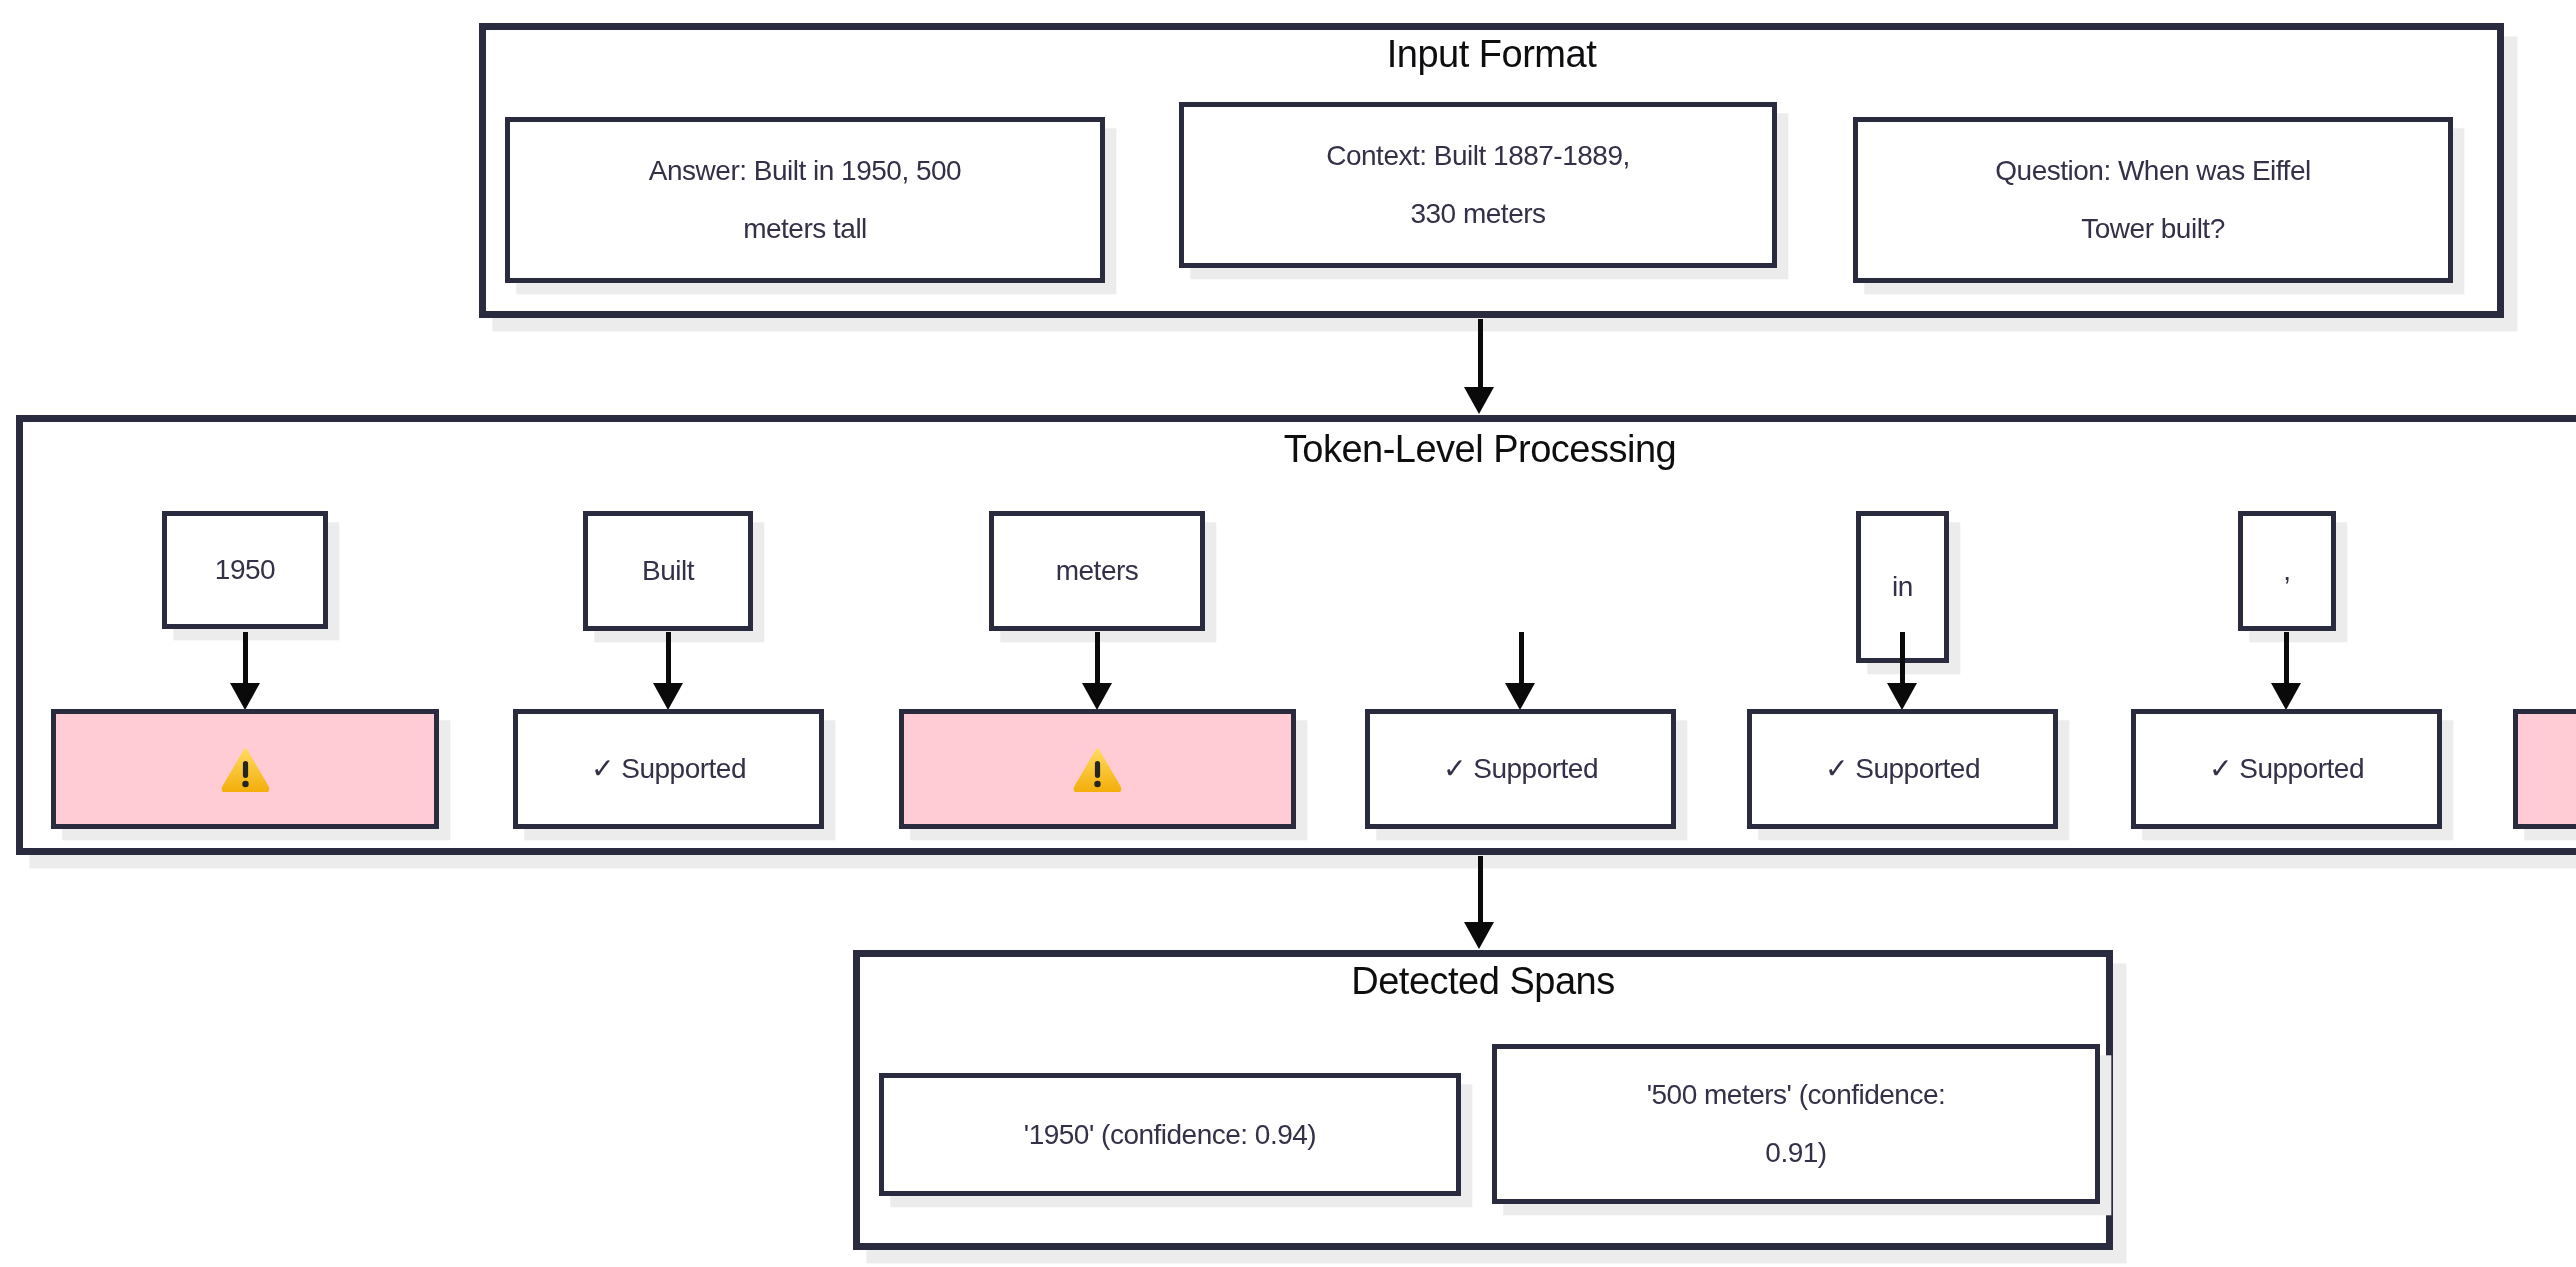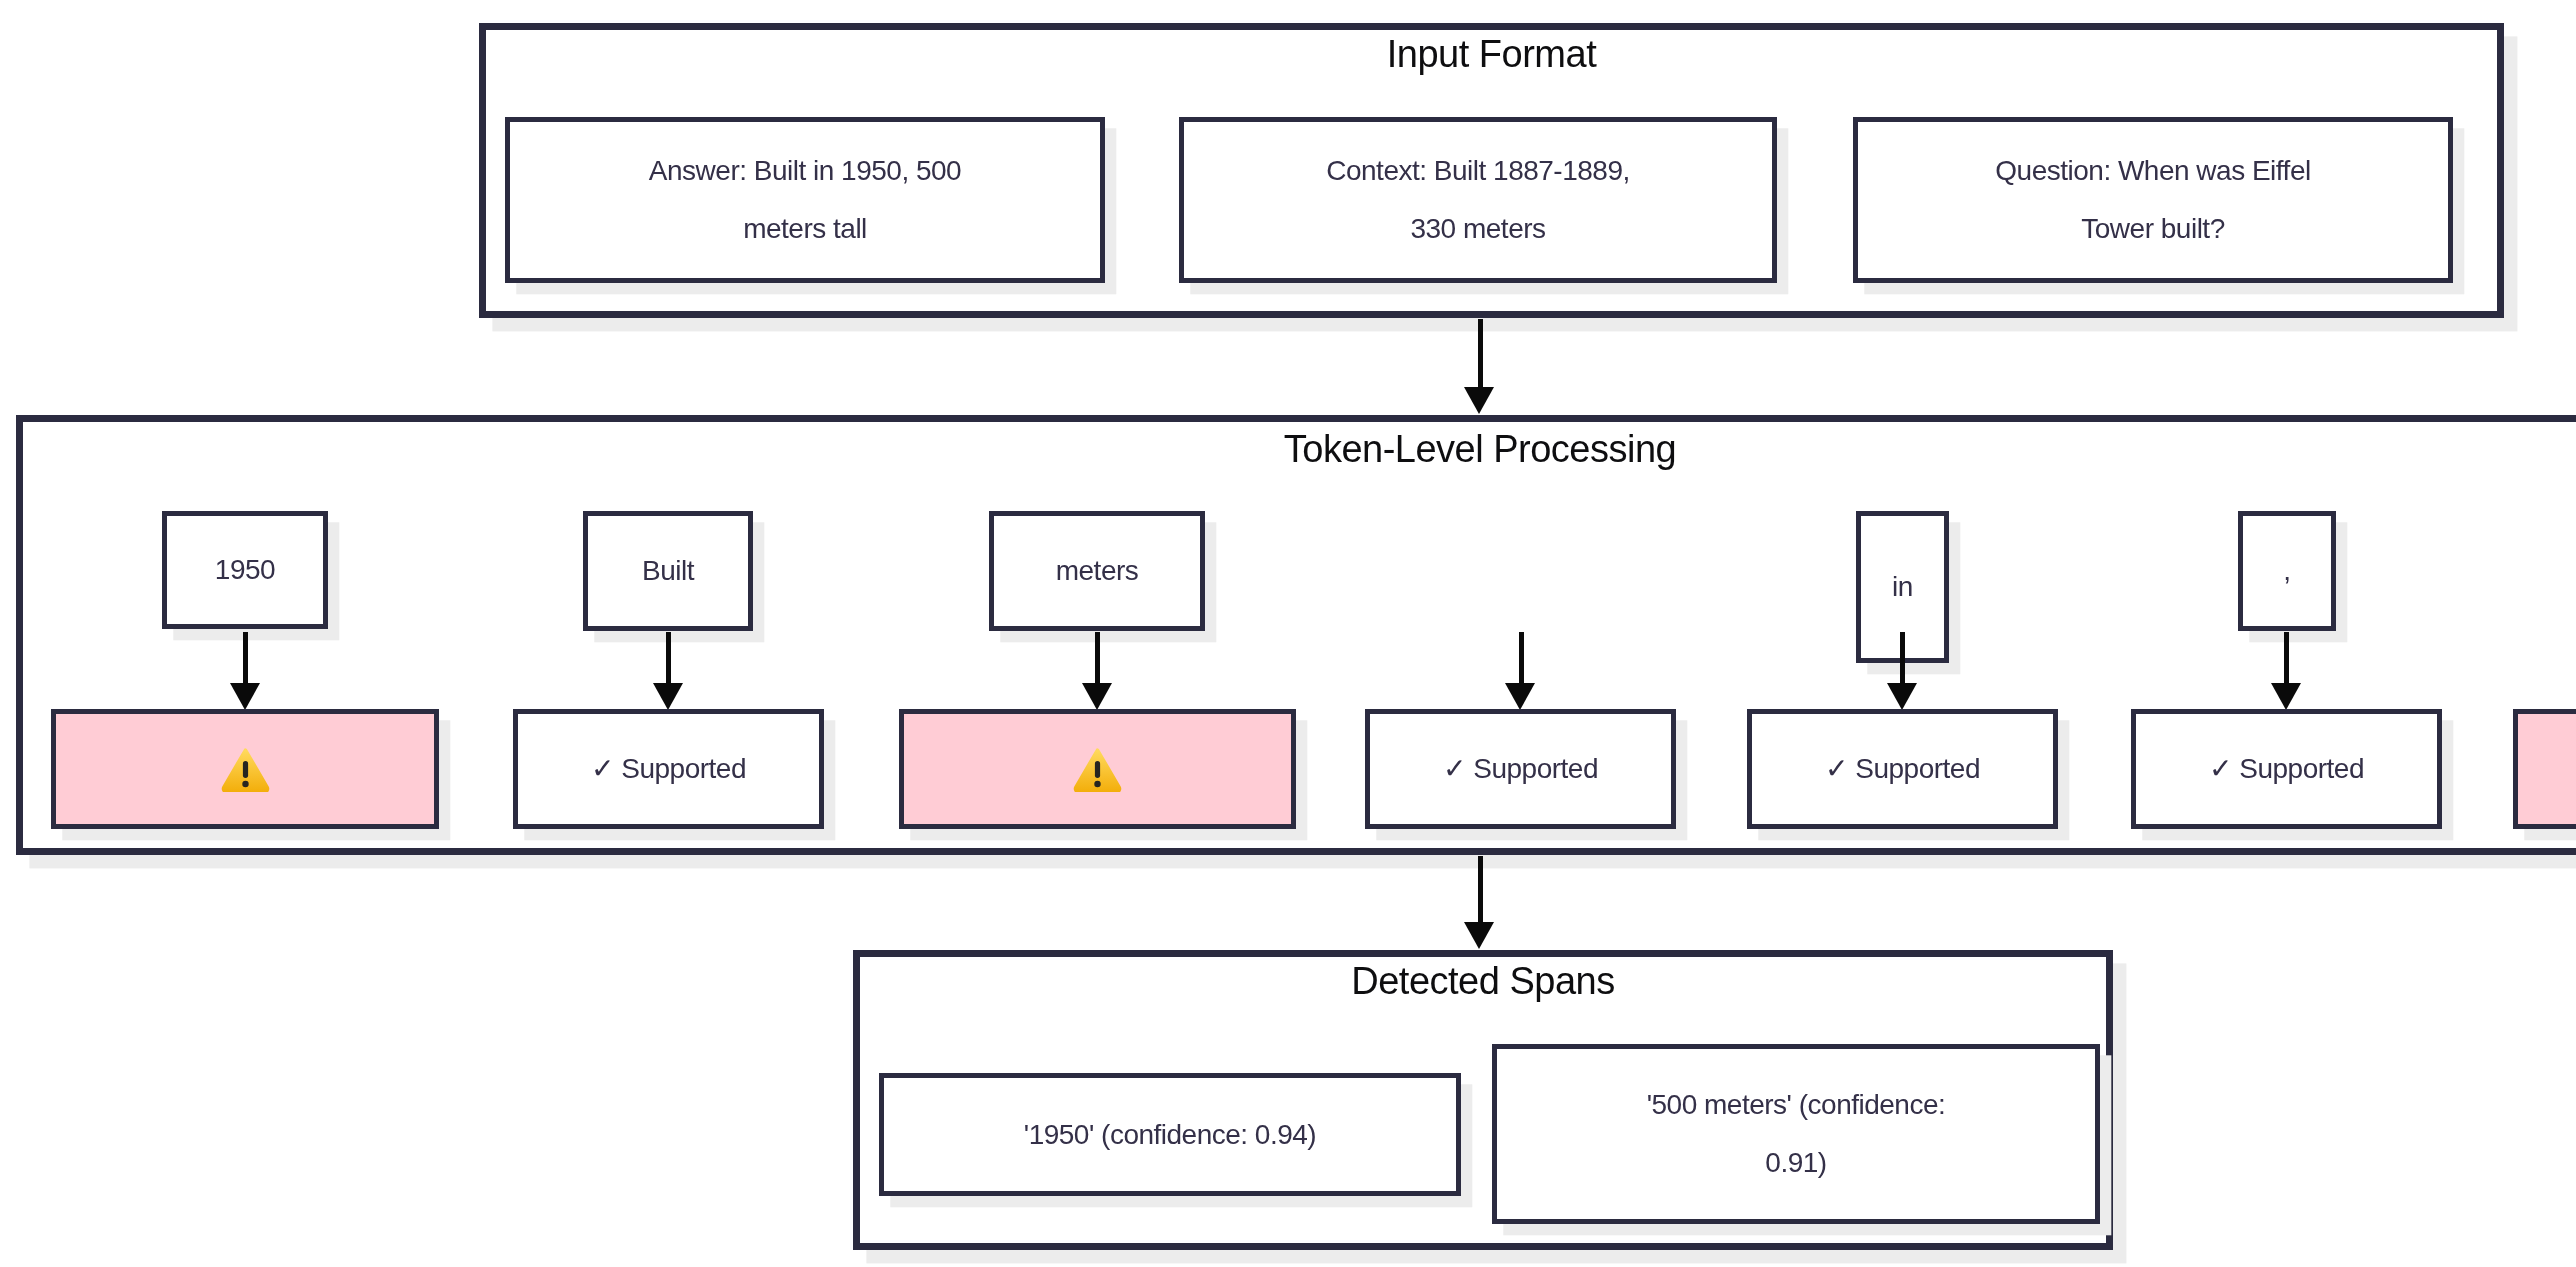--- a/index.html
+++ b/index.html
@@ -70,21 +70,21 @@
 
 <div class="canvas">
 
   <div class="section" style="left:479px;top:23px;width:2025px;height:295px"></div>
   <div class="section-title" style="left:479px;top:32px;width:2025px">Input Format</div>
 
   <div class="node" style="left:505px;top:117px;width:600px;height:166px">
     <span>Answer: Built in 1950, 500
 meters tall</span>
   </div>
-  <div class="node" style="left:1179px;top:117px;width:598px;height:166px">
+  <div class="node" style="left:1179px;top:102px;width:598px;height:166px">
     <span>Context: Built 1887-1889,
 330 meters</span>
   </div>
   <div class="node" style="left:1853px;top:117px;width:600px;height:166px">
     <span>Question: When was Eiffel
 Tower built?</span>
   </div>
 
   <div>
     <div class="stem" style="left:1478px;top:319px;height:69px"></div>
@@ -179,19 +179,19 @@
     <div class="stem" style="left:1478px;top:856px;height:67px"></div>
     <div class="head" style="left:1464px;top:922px"></div>
   </div>
 
   <div class="section" style="left:853px;top:950px;width:1260px;height:300px"></div>
   <div class="section-title" style="left:853px;top:959px;width:1260px">Detected Spans</div>
 
   <div class="node" style="left:879px;top:1073px;width:582px;height:123px">
     <span>'1950' (confidence: 0.94)</span>
   </div>
-  <div class="node" style="left:1492px;top:1044px;width:608px;height:180px">
+  <div class="node" style="left:1492px;top:1044px;width:608px;height:160px">
     <span>'500 meters' (confidence:
 0.91)</span>
   </div>
 
 </div>
 
 
 </body></html>

